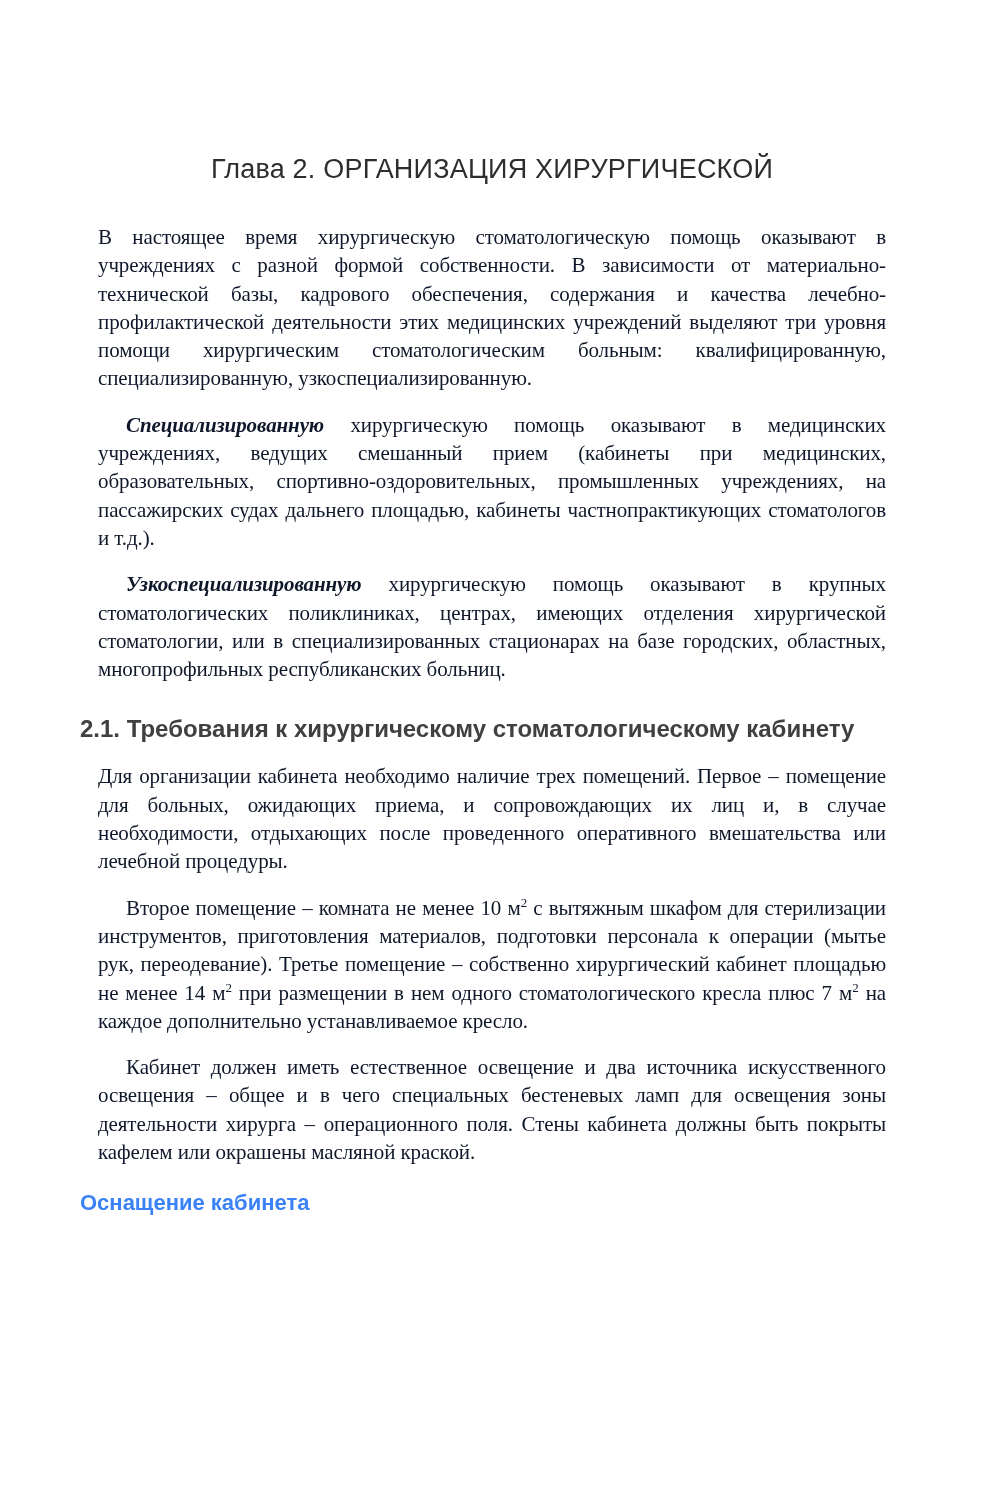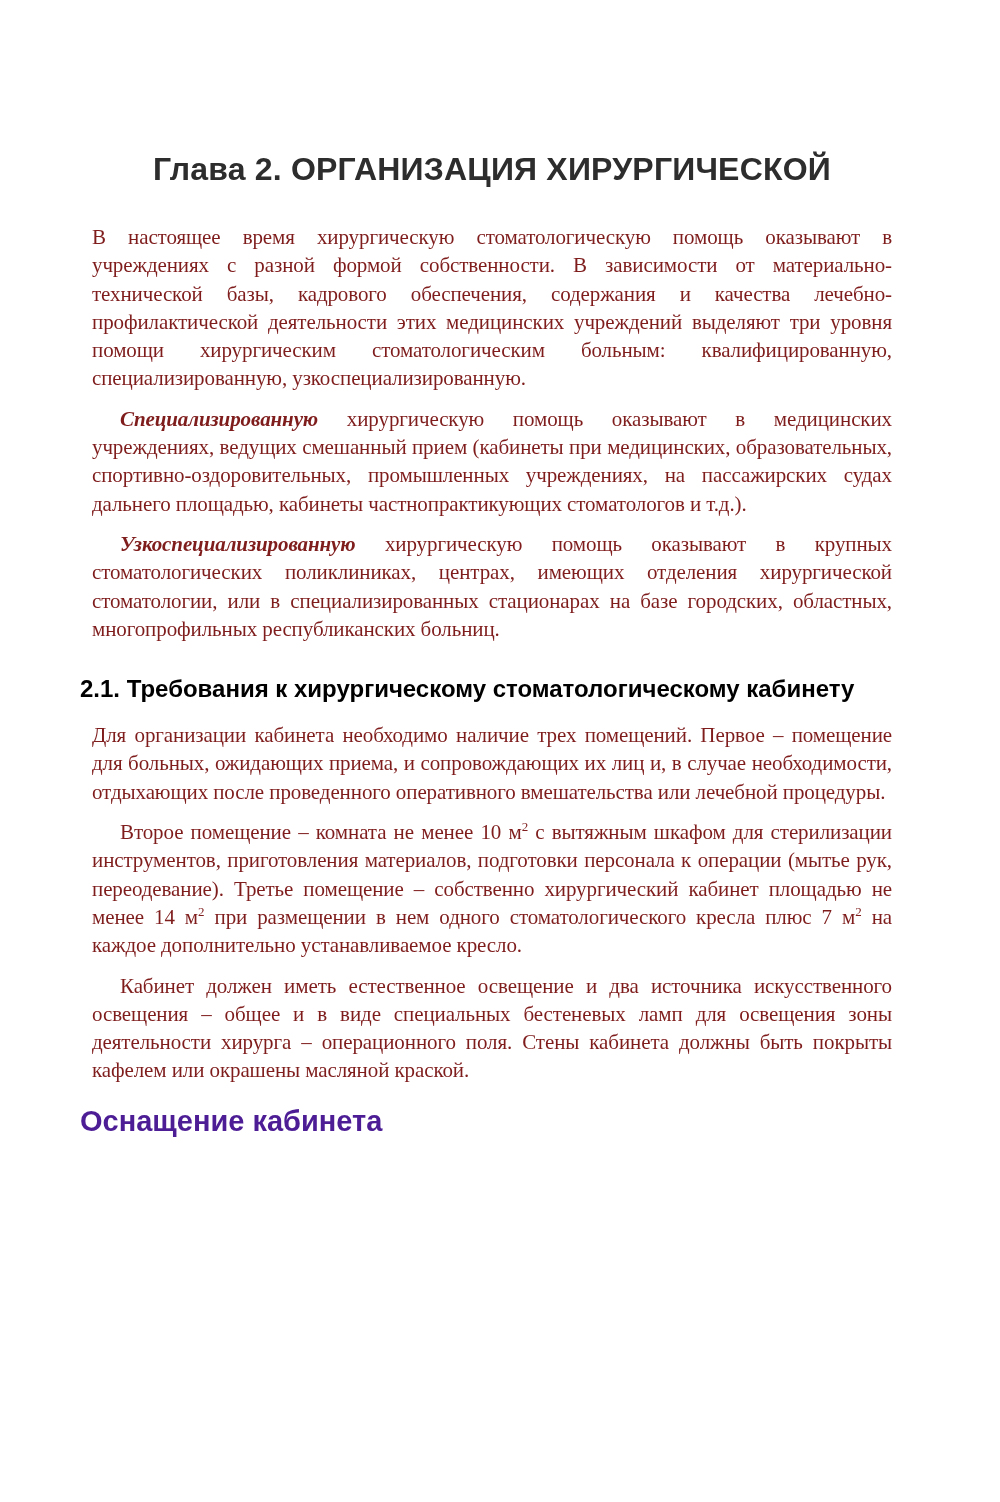--- a/index.html
+++ b/index.html
@@ -18,76 +18,76 @@
     position: absolute;
     left: 80px;
     top: 0;
     width: 824px;
     color: #1b1b1b;
   }
   .chapter-title {
     margin: 146px 0 30px 0;
     text-align: center;
     font-family: "Liberation Sans", "DejaVu Sans", sans-serif;
-    font-weight: bold;
-    font-size: 32px;
+    font-weight: normal;
+    font-size: 27px;
     line-height: 47px;
     color: #2d2d2d;
     letter-spacing: 0.2px;
   }
   .body-p {
-    margin: 12px;
+    margin: 18px;
     font-family: "Liberation Serif", "DejaVu Serif", serif;
     font-size: 21px;
     line-height: 28.3px;
     text-align: justify;
-    color: #7f1d1d;
+    color: #0f172a;
     letter-spacing: -0.1px;
   }
   .body-p.indent {
     text-indent: 28px;
   }
   .lead-word {
     font-weight: bold;
     font-style: italic;
   }
   .sup {
     vertical-align: super;
     font-size: 13px;
     line-height: 0;
   }
   .section-h {
     margin: 31px 0 17px 0;
     font-family: "Liberation Sans", "DejaVu Sans", sans-serif;
     font-weight: bold;
     font-size: 24px;
     line-height: 30px;
-    color: #000000;
+    color: #404040;
   }
   .subsection-h {
     margin: 23px 0 3px 0;
     font-family: "Liberation Sans", "DejaVu Sans", sans-serif;
     font-weight: bold;
-    font-size: 29px;
+    font-size: 22px;
     line-height: 27px;
-    color: #4c1d95;
+    color: #3b82f6;
   }
 </style>
 </head>
 <body>
 
 <div class="page">
   <div class="text-column">
     <h1 class="chapter-title">
       <span>Глава 2. ОРГАНИЗАЦИЯ ХИРУРГИЧЕСКОЙ</span><br>
     </h1>
     <div>
         <p class="body-p"><span>В настоящее время хирургическую стоматологическую помощь оказывают в учреждениях с разной формой собственности. В зависимости от материально-технической базы, кадрового обеспечения, содержания и качества лечебно-профилактической деятельности этих медицинских учреждений выделяют три уровня помощи хирургическим стоматологическим больным: квалифицированную, специализированную, узкоспециализированную.</span></p>
         <p class="body-p indent"><span class="lead-word">Специализированную</span><span> хирургическую помощь оказывают в медицинских учреждениях, ведущих смешанный прием (кабинеты при медицинских, образовательных, спортивно-оздоровительных, промышленных учреждениях, на пассажирских судах дальнего площадью, кабинеты частнопрактикующих стоматологов и т.д.).</span></p>
         <p class="body-p indent"><span class="lead-word">Узкоспециализированную</span><span> хирургическую помощь оказывают в крупных стоматологических поликлиниках, центрах, имеющих отделения хирургической стоматологии, или в специализированных стационарах на базе городских, областных, многопрофильных республиканских больниц.</span></p>
         <h2 class="section-h">2.1. Требования к хирургическому стоматологическому кабинету</h2>
         <p class="body-p"><span>Для организации кабинета необходимо наличие трех помещений. Первое – помещение для больных, ожидающих приема, и сопровождающих их лиц и, в случае необходимости, отдыхающих после проведенного оперативного вмешательства или лечебной процедуры.</span></p>
         <p class="body-p indent"><span>Второе помещение – комната не менее 10 м</span><span class="sup">2</span><span> с вытяжным шкафом для стерилизации инструментов, приготовления материалов, подготовки персонала к операции (мытье рук, переодевание). Третье помещение – собственно хирургический кабинет площадью не менее 14 м</span><span class="sup">2</span><span> при размещении в нем одного стоматологического кресла плюс 7 м</span><span class="sup">2</span><span> на каждое дополнительно устанавливаемое кресло.</span></p>
-        <p class="body-p indent"><span>Кабинет должен иметь естественное освещение и два источника искусственного освещения – общее и в виде специальных бестеневых ламп для освещения зоны деятельности хирурга – операционного поля. Стены кабинета должны быть покрыты кафелем или окрашены масляной краской.</span></p>
+        <p class="body-p indent"><span>Кабинет должен иметь естественное освещение и два источника искусственного освещения – общее и в чего специальных бестеневых ламп для освещения зоны деятельности хирурга – операционного поля. Стены кабинета должны быть покрыты кафелем или окрашены масляной краской.</span></p>
         <h3 class="subsection-h">Оснащение кабинета</h3>
       </div>
   </div>
 </div>
 
 </body></html>

